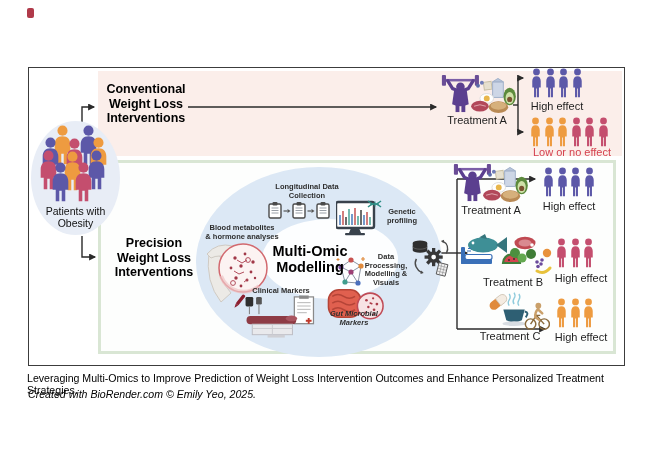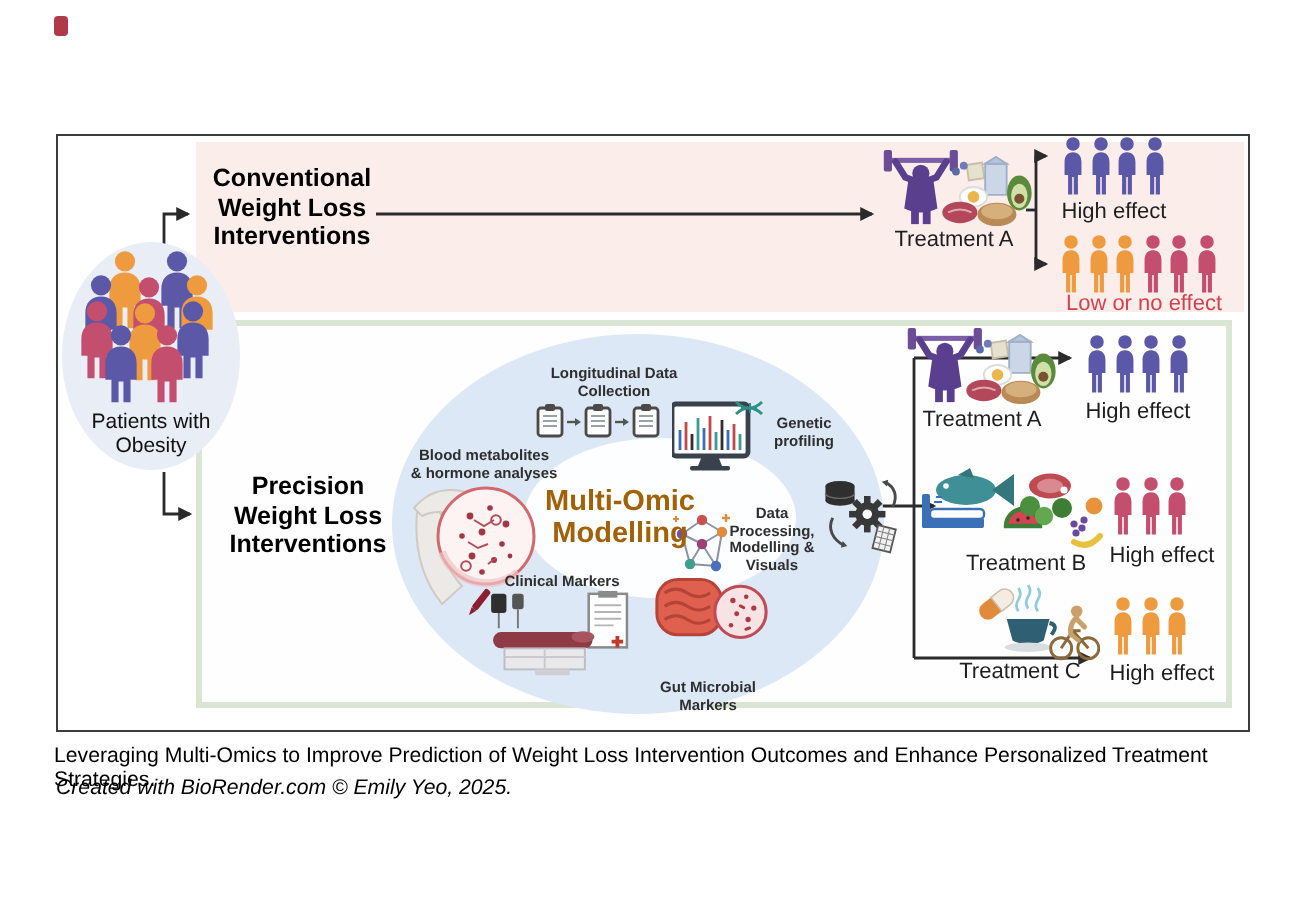--- a/index.html
+++ b/index.html
@@ -6,21 +6,21 @@
   body{width:647px;height:452px;position:relative;font-family:"Liberation Sans",sans-serif;color:#1d1d1d;overflow:hidden;}
   .abs{position:absolute;}
   .pre{white-space:pre-line;}
   .outer-box{left:28px;top:67px;width:595px;height:297px;border:1.5px solid #3c3c3c;background:#fff;}
   .pink-panel{left:98px;top:71px;width:524px;height:85px;background:#fbeeea;}
   .green-panel{left:98px;top:160px;width:518px;height:194px;background:#fdfefd;border:3px solid #d9e6d4;box-sizing:border-box;}
   .patients-oval{left:31px;top:121px;width:89px;height:114px;background:#e8edf6;border-radius:50%;}
   .hub-oval{left:196px;top:167px;width:246px;height:190px;background:#dce8f5;border-radius:50%;}
   .hub-inner{left:262px;top:219px;width:136px;height:80px;background:#fdfeff;border-radius:50%;}
   .sec-title{font-size:12.5px;font-weight:600;line-height:1.16;text-align:center;color:#000000;}
-  .hub-title{font-size:14.5px;font-weight:700;line-height:1.08;text-align:center;color:#a16207;}
+  .hub-title{font-size:14.5px;font-weight:700;line-height:1.08;text-align:center;color:#000000;}
   .small-lbl{font-size:7.5px;font-weight:700;line-height:1.15;text-align:center;color:#2e2e2e;}
   .t-label{font-size:11px;text-align:center;color:#1e1e1e;}
   .effect{font-size:11px;text-align:center;color:#1e1e1e;}
   .effect.red{color:#d5404e;font-weight:500;}
   .patients-lbl{font-size:10.5px;text-align:center;line-height:1.1;color:#111;}
   .caption1{font-size:10.6px;color:#000;}
   .caption2{font-size:10.6px;font-style:italic;color:#000;}
   .people-row{display:flex;align-items:flex-end;}
   .people-row svg{margin-right:0.5px;}
   .overlay{left:0;top:0;pointer-events:none;}
@@ -349,21 +349,21 @@
         <circle cx="49" cy="13" r="1.2"></circle>
         <circle cx="53" cy="19" r="1.4"></circle>
       <circle cx="44" cy="22" r="1.3"></circle>
         <circle cx="50" cy="25" r="1.4"></circle>
         <circle cx="41" cy="28" r="1.2"></circle>
       <rect x="45" y="17.5" width="3.6" height="1.6" rx="0.8" transform="rotate(25 46.8 18.3)"></rect>
       <rect x="48" y="29" width="3.6" height="1.6" rx="0.8" transform="rotate(-20 49.8 29.8)"></rect>
     </g>
   </svg>
 </div>
-<div class="abs small-lbl pre z2" style="left:318px;top:340px;width:72px;">Gut Microbial
+<div class="abs small-lbl pre z2" style="left:318px;top:310px;width:72px;font-style:italic;">Gut Microbial
 Markers</div>
 
 <div class="abs z2" style="left:450px;top:163px;width:78px;height:42px;">
   <svg width="78" height="42" viewBox="0 0 80 43">
     <rect x="6" y="5" width="34" height="2.6" fill="#7b5ea7"></rect>
     <rect x="4" y="1" width="4.2" height="11" rx="1" fill="#6a4d96"></rect>
     <rect x="37.8" y="1" width="4.2" height="11" rx="1" fill="#6a4d96"></rect>
     <path d="M10 7 L15 15 L23 18 L31 15 L36 7" stroke="#5b3f8f" stroke-width="3.4" fill="none" stroke-linecap="round"></path>
     <circle cx="23" cy="13" r="4.4" fill="#5b3f8f"></circle>
     <path d="M16.5 17 Q23 14.5 29.5 17 L31.5 31 Q23 35 14.5 31 Z" fill="#5b3f8f"></path>

